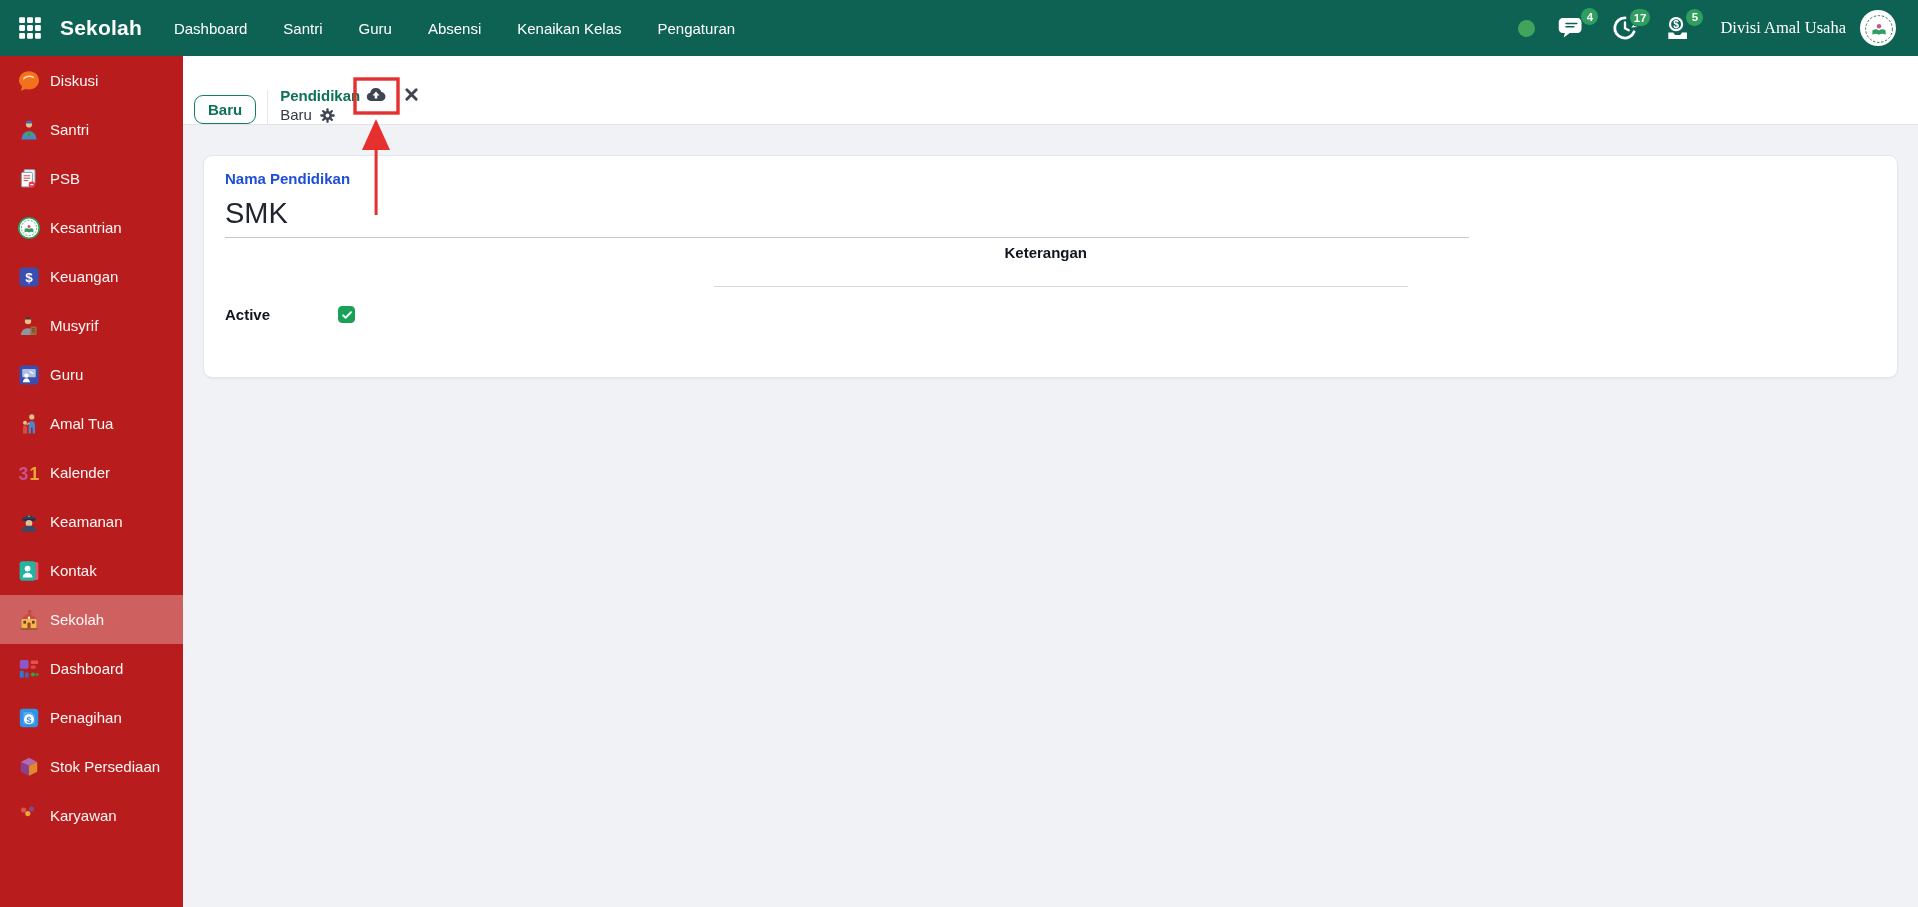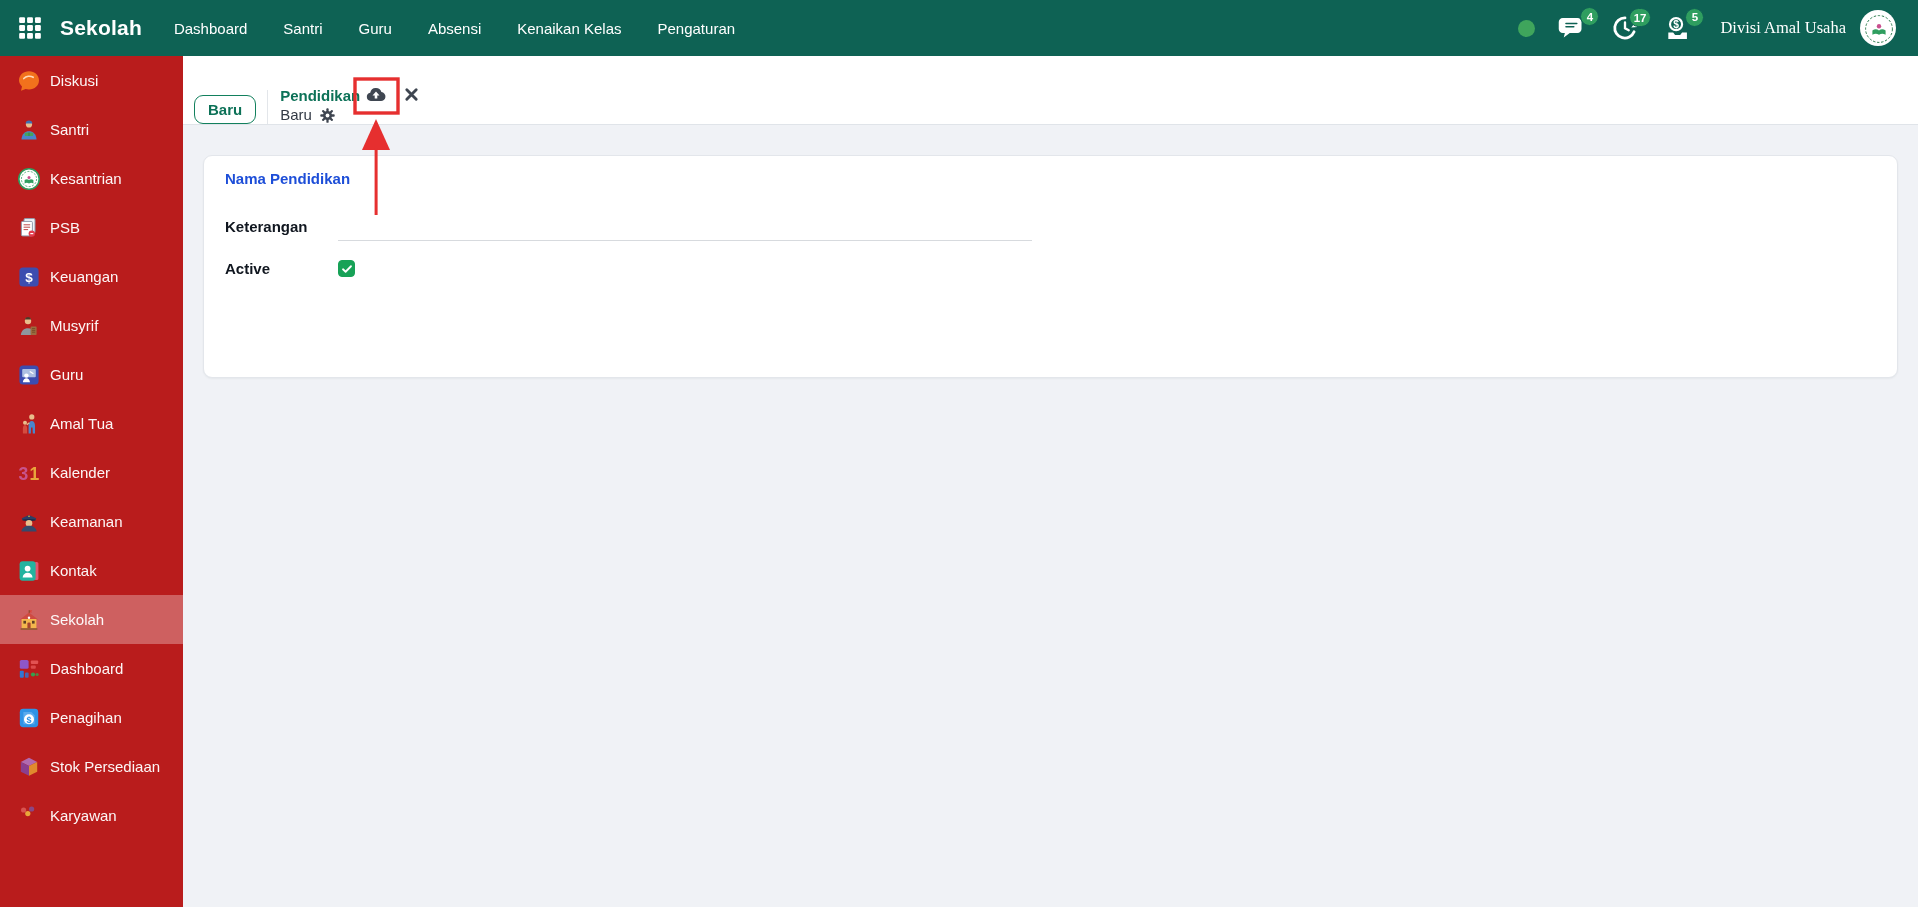--- a/index.html
+++ b/index.html
@@ -50,21 +50,21 @@
   .save-btn { position:absolute; left:180px; top:27px; width:26px; height:22px; display:flex; cursor:pointer; }
   .discard-btn { position:absolute; left:221px; top:31px; width:15px; height:15px; display:flex; cursor:pointer; }
 
   .content { position:relative; height:782px; background:#f0f2f6; }
   .form-card { position:absolute; left:20px; top:30px; right:20px; height:223px;
     background:#fff; border:1px solid #e3e6eb; border-radius:9px;
     box-shadow:0 1px 2px rgba(20,30,40,.05); padding:14px 0 0 21px; }
   .field-label { font-size:15px; font-weight:700; color:#1d4ed8; }
   .name-field { margin-top:10px; width:1244px; border-bottom:1px solid #c2c6cd;
     padding-bottom:7px; font-size:29px; color:#20262e; min-height:36px; cursor:text; }
-  .inline-row { display:flex; align-items:flex-start; margin-top:31px; }
+  .inline-row { display:flex; align-items:center; margin-top:6px;flex-direction:column; }
   .inline-row .row-label { width:113px; font-size:15px; font-weight:700; color:#10161f; padding-bottom:3px; }
   .inline-field { width:694px; border-bottom:1px solid #d7dade; height:23px; cursor:text;
     font-size:15px; color:#20262e; }
   .check-row { display:flex; align-items:flex-start; margin-top:19px; }
   .check-row .row-label { width:113px; font-size:15px; font-weight:700; color:#10161f; }
   .checkbox { width:17px; height:17px; border-radius:4px; border:1px solid #b7bcc4; background:#fff;
     display:flex; align-items:center; justify-content:center; cursor:pointer; }
   .checkbox svg { opacity:0; width:12px; height:12px; }
   .checkbox.checked { background:#17a257; border-color:#17a257; }
   .checkbox.checked svg { opacity:1; }
@@ -157,40 +157,40 @@
       <rect x="7.8" y="14.6" width="8.4" height="3.4" rx=".7" fill="#46a35e"></rect>
       <path d="M12 14.6v3.4" stroke="#2e7d44" stroke-width=".8"></path>
         </svg>
       </span>
     <span class="sl">Santri</span>
   </div>
 
   <div class="side-item">
     <span class="si">
         <svg viewBox="0 0 24 24">
-      <circle cx="12" cy="12" r="10.2" fill="#fff" stroke="#2f9e5f" stroke-width="1.6"></circle>
-      <circle cx="12" cy="12" r="7.6" fill="none" stroke="#2f9e5f" stroke-width=".8" stroke-dasharray="2 1.4"></circle>
-      <circle cx="12" cy="10.4" r="1.5" fill="#c94f8e"></circle>
-      <path d="M7.6 13c1.6-1 3-1 4.4 0 1.4-1 2.8-1 4.4 0v3.4c-1.6-1-3-1-4.4 0-1.4-1-2.8-1-4.4 0z" fill="#2f9e5f"></path>
-        </svg>
-      </span>
-    <span class="sl">Kesantrian</span>
-  </div>
-
-  <div class="side-item">
-    <span class="si">
-        <svg viewBox="0 0 24 24">
       <rect x="7" y="2.6" width="11" height="14.5" rx="1.2" fill="#eef2f7" stroke="#8d99ab"></rect>
       <rect x="4.4" y="5.4" width="11" height="14.5" rx="1.2" fill="#fff" stroke="#8d99ab"></rect>
       <path d="M6.6 8.8h6.6M6.6 11.2h6.6M6.6 13.6h4.5" stroke="#c04848" stroke-width="1"></path>
       <circle cx="14.8" cy="17.6" r="3.2" fill="#e23d4e"></circle>
       <path d="M13.3 17.6h3" stroke="#fff" stroke-width="1.2"></path>
         </svg>
       </span>
     <span class="sl">PSB</span>
+  </div>
+
+  <div class="side-item">
+    <span class="si">
+        <svg viewBox="0 0 24 24">
+      <circle cx="12" cy="12" r="10.2" fill="#fff" stroke="#2f9e5f" stroke-width="1.6"></circle>
+      <circle cx="12" cy="12" r="7.6" fill="none" stroke="#2f9e5f" stroke-width=".8" stroke-dasharray="2 1.4"></circle>
+      <circle cx="12" cy="10.4" r="1.5" fill="#c94f8e"></circle>
+      <path d="M7.6 13c1.6-1 3-1 4.4 0 1.4-1 2.8-1 4.4 0v3.4c-1.6-1-3-1-4.4 0-1.4-1-2.8-1-4.4 0z" fill="#2f9e5f"></path>
+        </svg>
+      </span>
+    <span class="sl">Kesantrian</span>
   </div>
 
   <div class="side-item">
     <span class="si">
         <svg viewBox="0 0 24 24">
       <rect x="2.4" y="2.4" width="19.2" height="19.2" rx="3.6" fill="#3c4db0"></rect>
       <text x="12" y="17" font-size="13.5" font-weight="bold" fill="#fff" text-anchor="middle" font-family="Liberation Sans, sans-serif">$</text>
         </svg>
       </span>
     <span class="sl">Keuangan</span>
@@ -372,20 +372,21 @@
     <span class="discard-btn">
       <svg viewBox="0 0 24 24" width="15" height="15">
         <path d="M4.5 4.5l15 15M19.5 4.5l-15 15" stroke="#3f4651" stroke-width="4.6" stroke-linecap="round"></path>
       </svg>
     </span>
   </div>
 
   <div class="content">
     <div class="form-card">
       <div class="field-label">Nama Pendidikan</div>
+      <div class="name-field">SMK</div>
       <div class="inline-row">
         <span class="row-label">Keterangan</span>
         <span class="inline-field"></span>
       </div>
       <div class="check-row">
         <span class="row-label">Active</span>
         <span class="checkbox checked">
           <svg viewBox="0 0 24 24">
             <path d="M4 12.5l5.2 5L20 6.5" stroke="#fff" stroke-width="3.6" fill="none" stroke-linecap="round" stroke-linejoin="round"></path>
           </svg>

